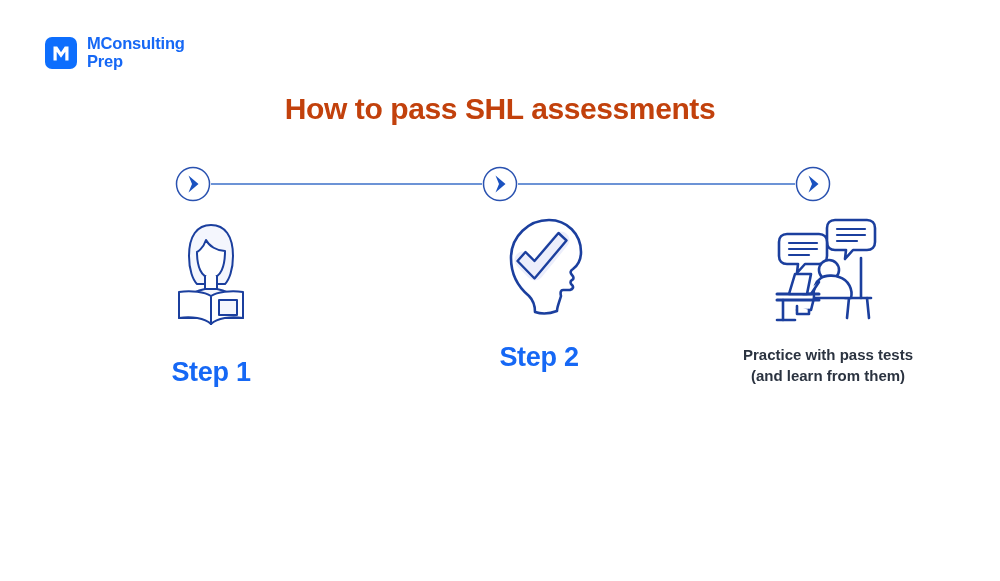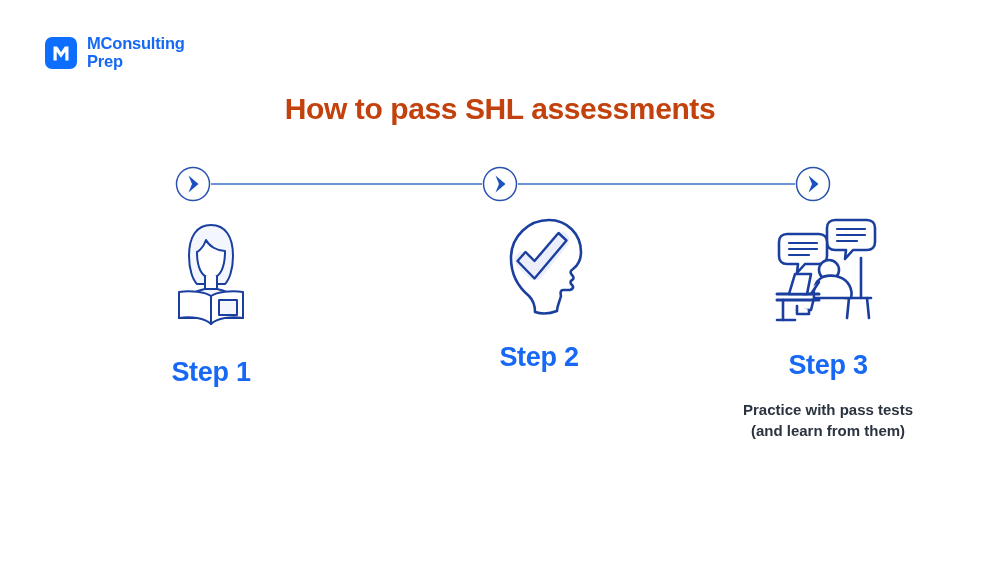--- a/index.html
+++ b/index.html
@@ -264,18 +264,17 @@
             <path d="M4 80 L46 80" stroke-width="3"></path>
             <path d="M4 86 L46 86" stroke-width="3"></path>
 
             <path d="M10 86 L10 106"></path>
             <path d="M4 106 L22 106"></path>
 
             <path d="M16 80 L22 60 L38 60 L34 80 Z"></path>
           </g>
         </svg>
       </div>
-      <div class="step-label">Step 3</div>
       <div class="step-desc">Practice with pass tests (and learn from them)</div>
     </div>
 
   </div>
 </div>
 
 </body></html>

